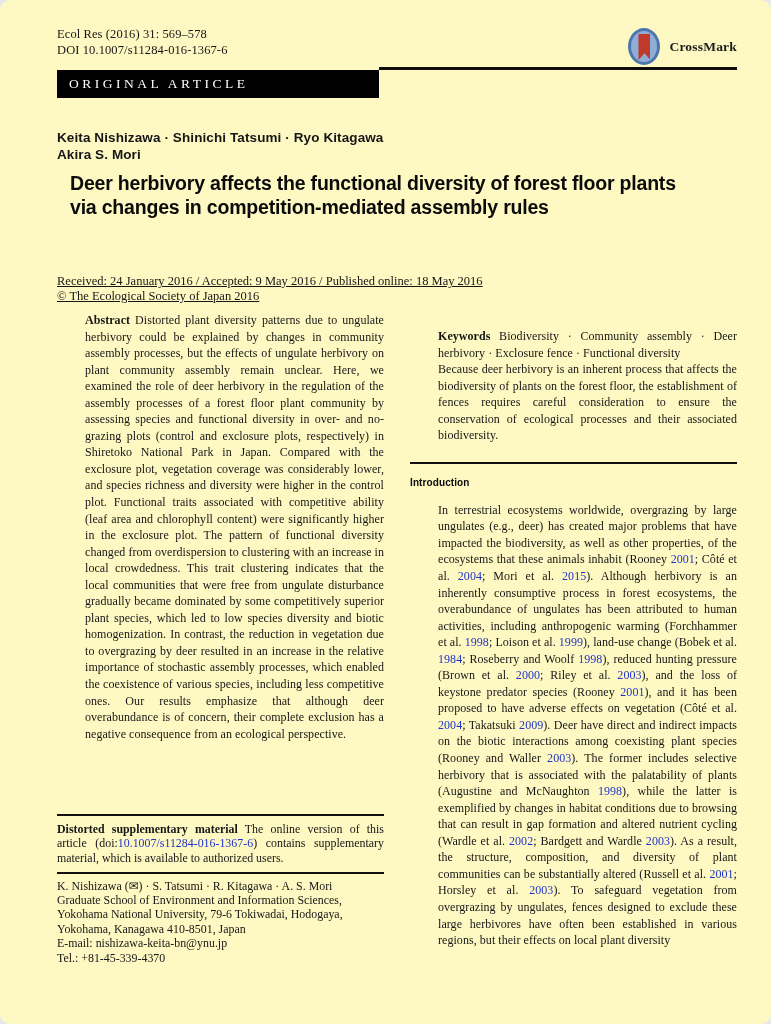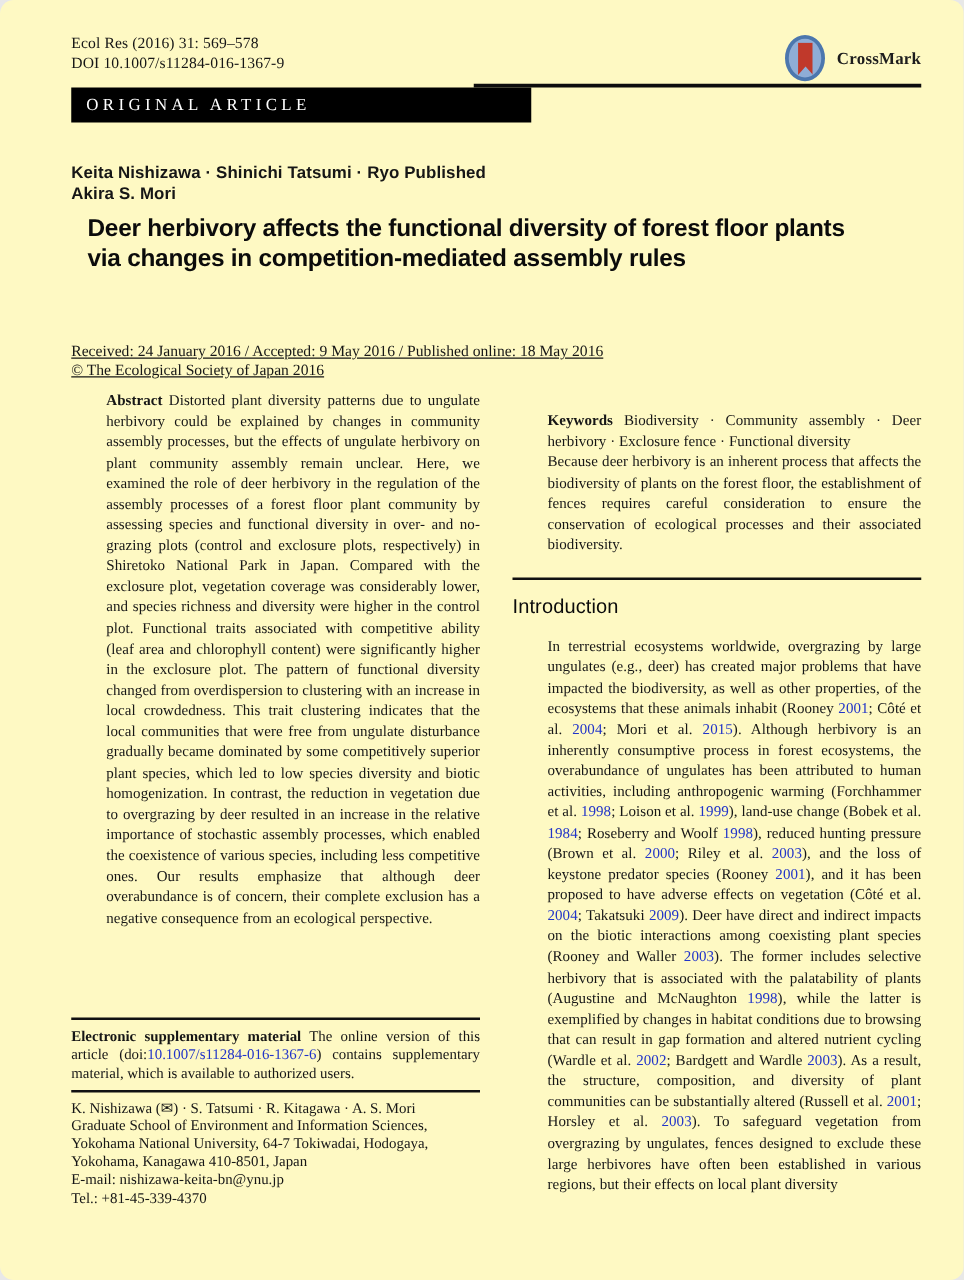--- a/index.html
+++ b/index.html
@@ -21,21 +21,21 @@
     position:absolute; left:0; top:0; width:32px; height:37px; border-radius:50%;
     background:#8fadd6; border:3px solid #4c77ae;
   }
   .cm-bookmark {
     position:absolute; left:10px; top:6px; width:12px; height:26px; background:#c0392b;
     clip-path:polygon(0 0,100% 0,100% 100%,50% 74%,0 100%);
   }
   .cm-label { font-size:13.5px; font-weight:bold; color:#1d1d1d; letter-spacing:.2px; }
 
   .banner {
-    position:absolute; top:70px; left:57px; width:368px; height:28px;
+    position:absolute; top:70px; left:57px; width:322px; height:28px;
     background:#000; color:#fff; font-size:13.5px; letter-spacing:3.5px;
     line-height:28px; padding-left:12px;
   }
   .banner-rule {
     position:absolute; top:67px; left:379px; width:358px; height:2.5px; background:#0d0d0d;
   }
 
   .authors {
     position:absolute; top:129px; left:57px; width:680px;
     font-family:"Liberation Sans", sans-serif; font-weight:bold;
@@ -61,80 +61,80 @@
   .body-par {
     font-size:12px; line-height:16.55px; text-align:justify; letter-spacing:.05px;margin-left:28px;
   }
   .bold { font-weight:bold; }
   .link { color:#2134c9; }
 
   .keywords { margin-top:16px; }
 
   .sec-rule { margin-top:18px; height:2px; background:#111; width:100%; }
   .intro-heading {
-    margin-top:13px; font-family:"Liberation Sans", sans-serif; font-weight:normal;
-    font-size:16px; letter-spacing:.1px; color:#0b0b0b;
+    margin-top:13px; font-family:"Liberation Sans", sans-serif; font-weight:bold;
+    font-size:10px; letter-spacing:.1px; color:#0b0b0b;
   }
   .intro-par { margin-top:14px;font-family:Liberation Serif, serif; }
 
   .footnote { font-size:11.9px; line-height:14.4px; }
   .fn-rule { height:1.6px; background:#111; width:100%; }
   .esm { margin-top:6px; margin-bottom:7px; text-align:justify; }
   .affiliation { margin-top:5px; }
 </style>
 </head>
 <body>
 
 <div class="page">
 
   <div class="top-row">
     <div class="journal-info">
       <div>Ecol Res (2016) 31: 569–578</div>
-      <div>DOI 10.1007/s11284-016-1367-9</div>
+      <div>DOI 10.1007/s11284-016-1367-6</div>
     </div>
     <div class="crossmark">
       <span class="cm-badge">
         <span class="cm-ellipse"></span>
         <span class="cm-bookmark"></span>
       </span>
       <span class="cm-label">CrossMark</span>
     </div>
   </div>
 
   <div class="banner">ORIGINAL ARTICLE</div>
   <div class="banner-rule"></div>
 
   <div class="authors">
-    <div>Keita Nishizawa · Shinichi Tatsumi · Ryo Published</div>
+    <div>Keita Nishizawa · Shinichi Tatsumi · Ryo Kitagawa</div>
     <div>Akira S. Mori</div>
   </div>
 
   <div class="title">
     <div>Deer herbivory affects the functional diversity of forest floor plants</div>
     <div>via changes in competition-mediated assembly rules</div>
   </div>
 
   <div class="dates">
     <div>Received: 24 January 2016 / Accepted: 9 May 2016 / Published online: 18 May 2016</div>
     <div>© The Ecological Society of Japan 2016</div>
   </div>
 
   <div class="columns">
 
     <div class="col col-left">
       <div class="body-par"><span class="bold">Abstract</span><span>  Distorted plant diversity patterns due to ungulate herbivory could be explained by changes in community assembly processes, but the effects of ungulate herbivory on plant community assembly remain unclear. Here, we examined the role of deer herbivory in the regulation of the assembly processes of a forest floor plant community by assessing species and functional diversity in over- and no-grazing plots (control and exclosure plots, respectively) in Shiretoko National Park in Japan. Compared with the exclosure plot, vegetation coverage was considerably lower, and species richness and diversity were higher in the control plot. Functional traits associated with competitive ability (leaf area and chlorophyll content) were significantly higher in the exclosure plot. The pattern of functional diversity changed from overdispersion to clustering with an increase in local crowdedness. This trait clustering indicates that the local communities that were free from ungulate disturbance gradually became dominated by some competitively superior plant species, which led to low species diversity and biotic homogenization. In contrast, the reduction in vegetation due to overgrazing by deer resulted in an increase in the relative importance of stochastic assembly processes, which enabled the coexistence of various species, including less competitive ones. Our results emphasize that although deer overabundance is of concern, their complete exclusion has a negative consequence from an ecological perspective.</span></div>
 
       <div class="footnote">
         <div class="fn-rule"></div>
-        <div class="esm"><span class="bold">Electronic supplementary material</span><span> The online version of this article (doi:</span><span class="link">10.1007/s11284-016-1367-6</span><span>) contains supplementary material, which is available to authorized users.</span></div>
+        <div class="esm"><span class="bold">Distorted supplementary material</span><span> The online version of this article (doi:</span><span class="link">10.1007/s11284-016-1367-6</span><span>) contains supplementary material, which is available to authorized users.</span></div>
         <div class="fn-rule"></div>
         <div class="affiliation">
           <div>K. Nishizawa (✉) · S. Tatsumi · R. Kitagawa · A. S. Mori</div>
           <div>Graduate School of Environment and Information Sciences,</div>
-          <div>Yokohama National University, 64-7 Tokiwadai, Hodogaya,</div>
+          <div>Yokohama National University, 79-6 Tokiwadai, Hodogaya,</div>
           <div>Yokohama, Kanagawa 410-8501, Japan</div>
           <div>E-mail: nishizawa-keita-bn@ynu.jp</div>
           <div>Tel.: +81-45-339-4370</div>
         </div>
       </div>
     </div>
 
     <div class="col col-right">
       <div class="body-par keywords"><span class="bold">Keywords</span><span>  Biodiversity · Community assembly · Deer herbivory · Exclosure fence · Functional diversity</span></div>
       <div class="body-par">Because deer herbivory is an inherent process that affects the biodiversity of plants on the forest floor, the establishment of fences requires careful consideration to ensure the conservation of ecological processes and their associated biodiversity.</div>

